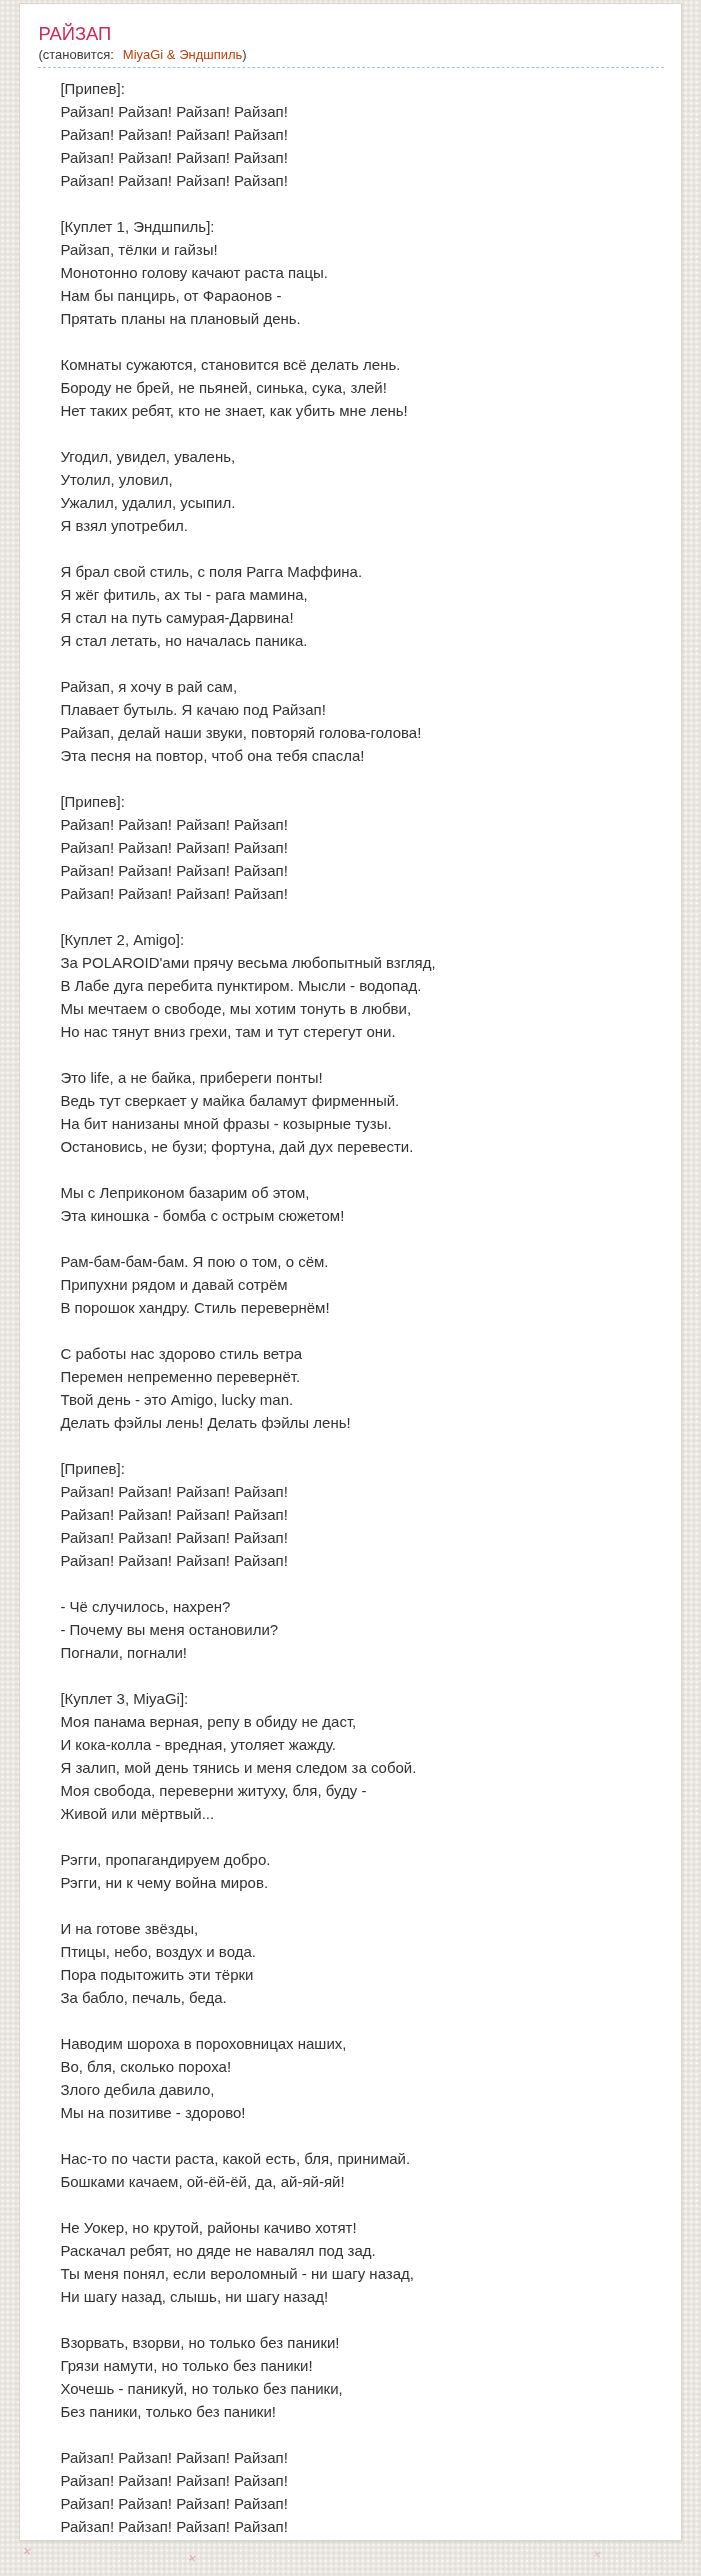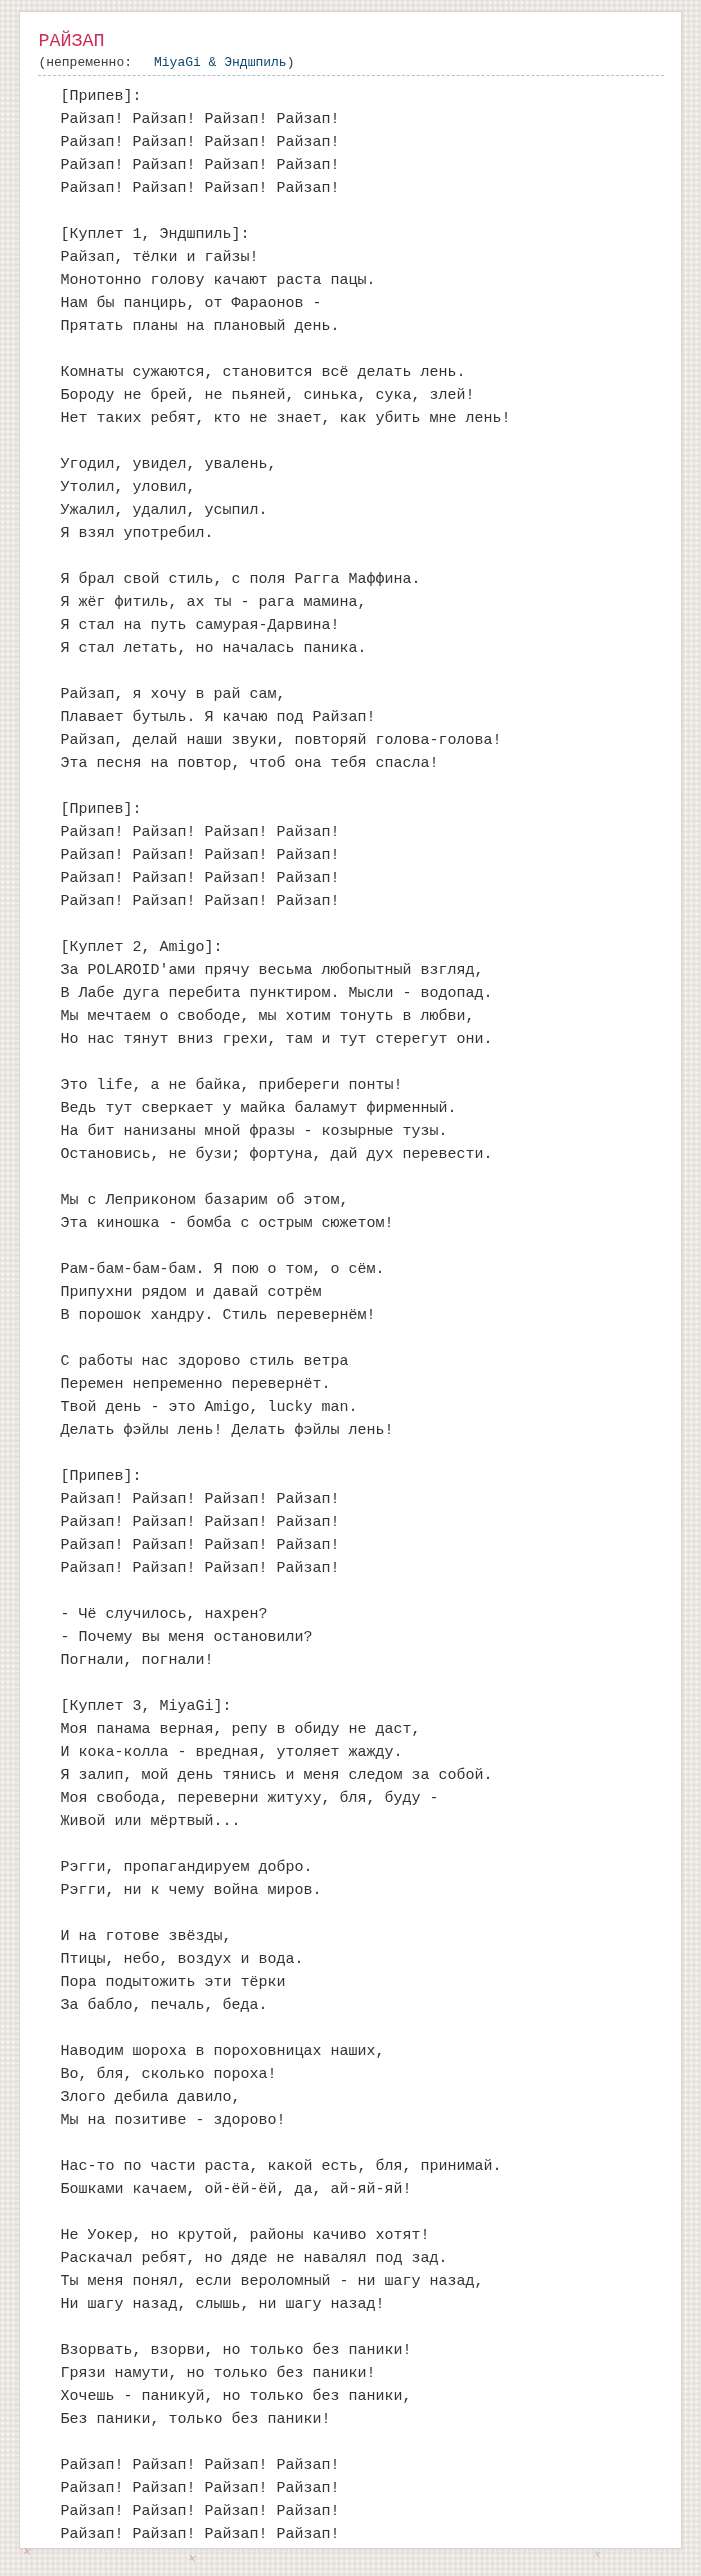--- a/index.html
+++ b/index.html
@@ -15,53 +15,52 @@
     background-image:
       radial-gradient(rgba(255,255,255,0.85) 0.9px, transparent 1.1px),
       radial-gradient(rgba(208,200,190,0.45) 0.9px, transparent 1.1px);
     background-size: 5.3px 5.3px, 5.3px 5.3px;
     background-position: 0 0, 2.6px 2.6px;
     overflow: hidden;
   }
   .card {
     position: absolute;
     left: 19px;
-    top: 11px;
+    top: 3px;
     width: 663px;
     height: 2538px;
     box-sizing: border-box;
     background: #ffffff;
     border: 0.9px solid #dad5ce;
     box-shadow: 0 0.9px 2.6px rgba(0,0,0,0.07);
     padding: 17.5px 17.5px 21px 18.4px;
     overflow: hidden;
-    font-family: Liberation Mono, monospace;
   }
   .song-header {
     border-bottom: 0.9px dashed #a9c2d2;
     padding-bottom: 3.5px;
   }
   .title {
     margin: 0;
     font-size: 18.4px;
     line-height: 24px;
     font-weight: normal;
     color: #cf2b57;
   }
   .artist-line {
     margin-top: 0.9px;
     font-size: 13px;
     line-height: 17.5px;
     color: #3c3c3c;
   }
   .artist-link {
-    color: #0c4a6e;
+    color: #c2410c;
     text-decoration: none;
     cursor: pointer;
-    margin-left: 22px;
+    margin-left: 9px;
   }
   .lyrics {
     margin-top: 8.8px;
     font-size: 15px;
     line-height: 23px;
     color: #333333;
     white-space: pre-line;
     margin-left: 22px;
   }
   .stitch {
@@ -75,21 +74,21 @@
   .stitch.s2 { left: 188px; top: 2552px; }
   .stitch.s3 { left: 593px; top: 2548px; color: rgba(198,122,138,0.35); }
 </style>
 </head>
 <body>
 
 <div class="card">
   <div class="song-header">
     <h1 class="title">РАЙЗАП</h1>
     <div class="artist-line">
-      <span class="artist-prefix">(непременно:</span><a class="artist-link">MiyaGi &amp; Эндшпиль</a><span class="artist-suffix">)</span>
+      <span class="artist-prefix">(становится:</span><a class="artist-link">MiyaGi &amp; Эндшпиль</a><span class="artist-suffix">)</span>
     </div>
   </div>
   <div class="lyrics">[Припев]:
 Райзап! Райзап! Райзап! Райзап!
 Райзап! Райзап! Райзап! Райзап!
 Райзап! Райзап! Райзап! Райзап!
 Райзап! Райзап! Райзап! Райзап!
 
 [Куплет 1, Эндшпиль]:
 Райзап, тёлки и гайзы!

